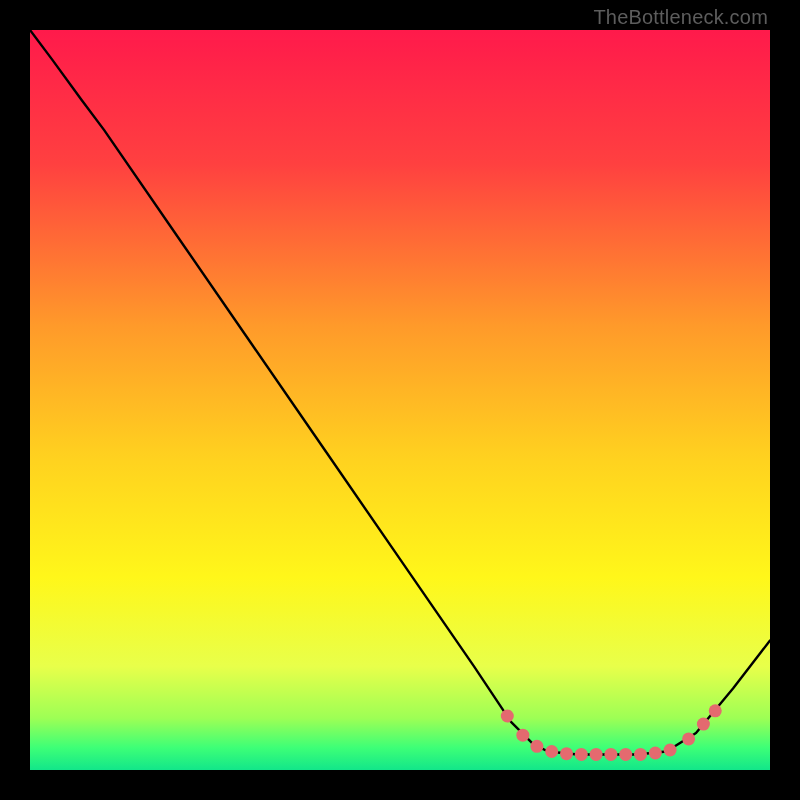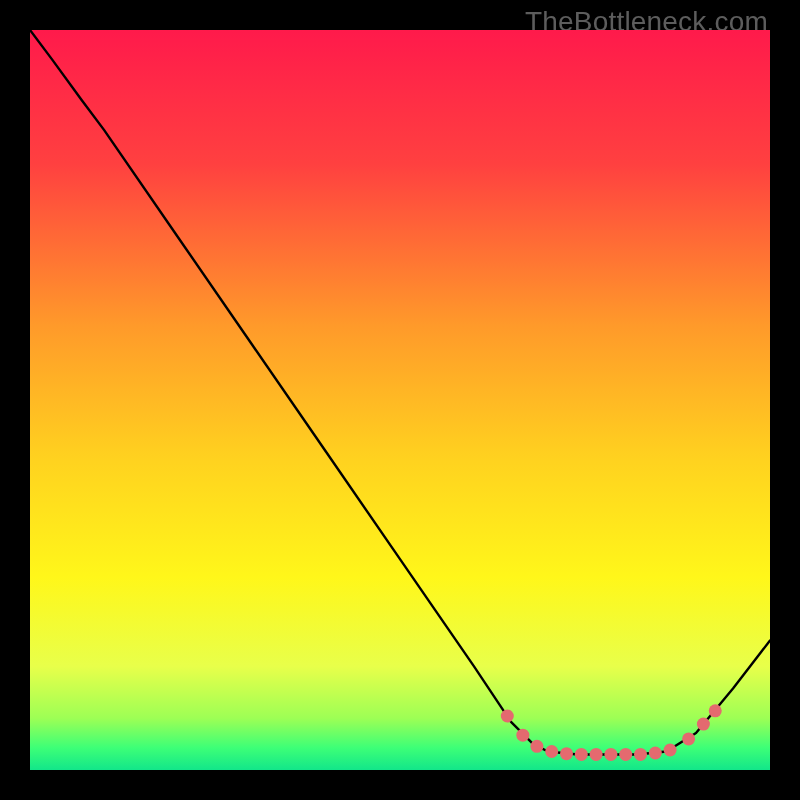--- a/index.html
+++ b/index.html
@@ -16,21 +16,21 @@
     top: 30px;
     width: 740px;
     height: 740px;
     background: #000;
   }
   .attribution {
     position: absolute;
     top: 6px;
     right: 32px;
     font-family: Arial, Helvetica, sans-serif;
-    font-size: 28px;
+    font-size: 20px;
     color: #5d5d5d;
     font-weight: 500;
     letter-spacing: 0.2px;
   }
   svg { display: block; }
 </style>
 </head>
 <body>
 
 <div class="attribution">TheBottleneck.com</div>

